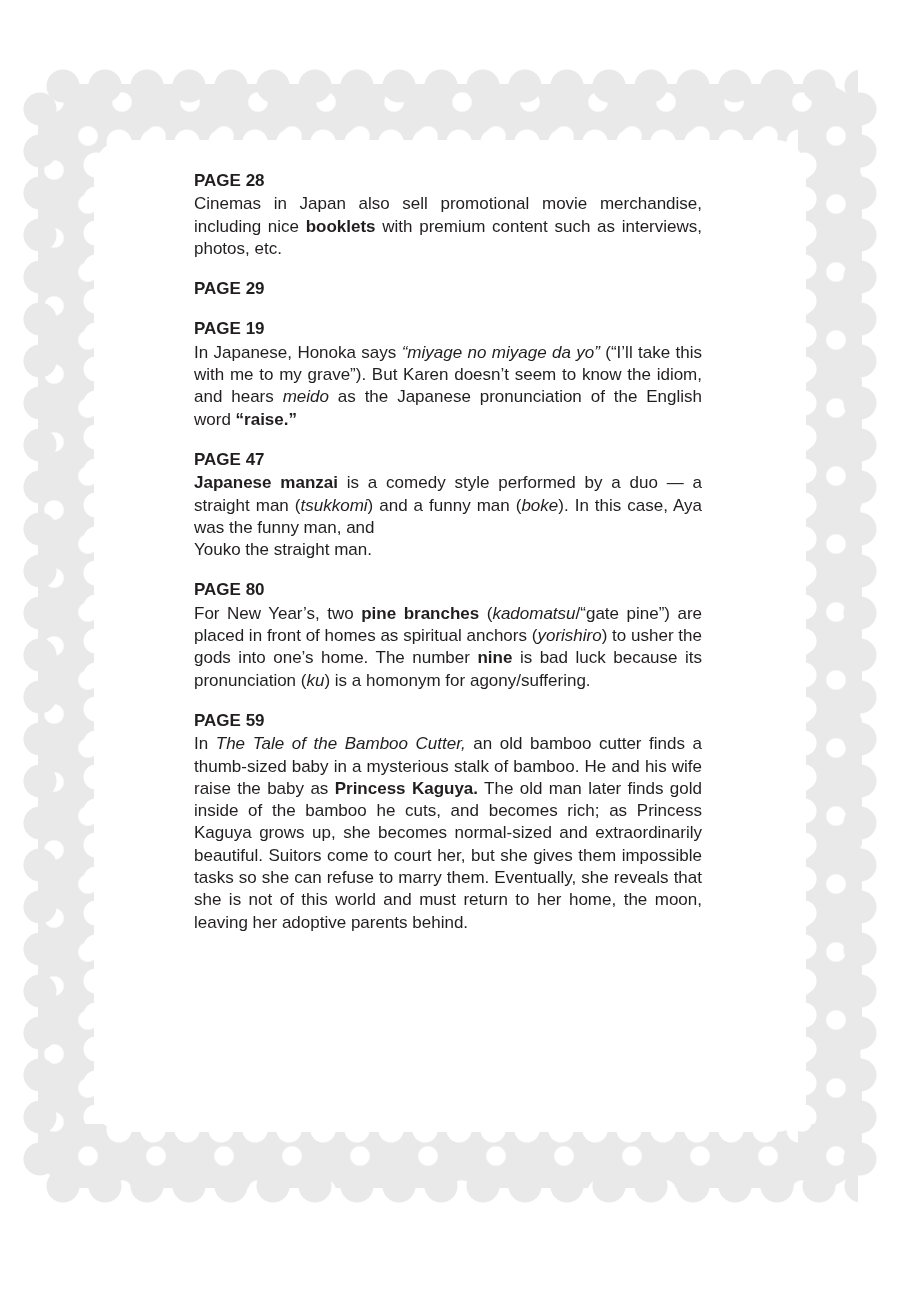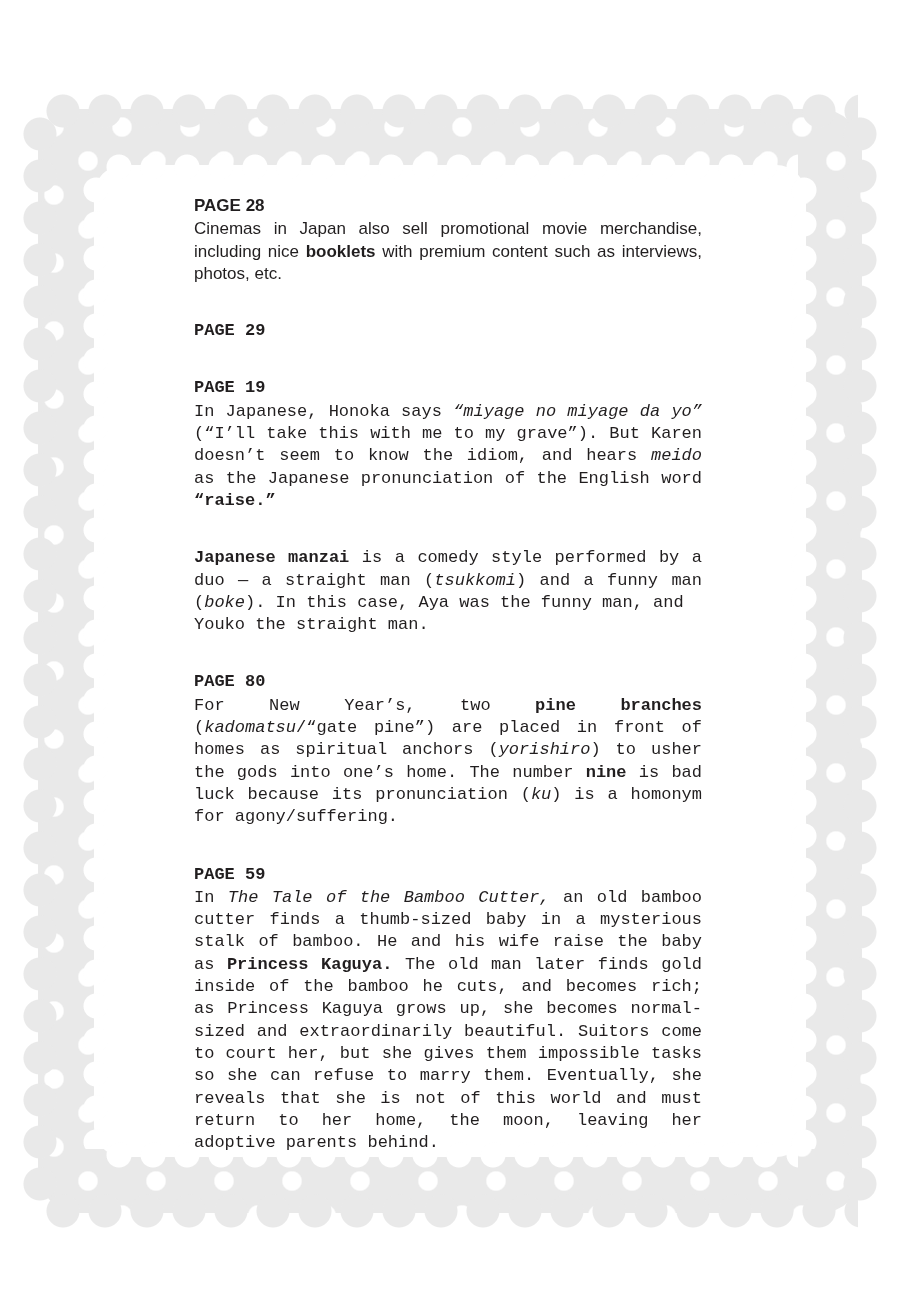--- a/index.html
+++ b/index.html
@@ -9,21 +9,21 @@
     height: 1291px;
     background: #ffffff;
     font-family: "Liberation Sans", sans-serif;
     position: relative;
     overflow: hidden;
   }
 
   
   .doily {
     position: absolute;
-    left: 38px; top: 109px;
+    left: 38px; top: 84px;
     width: 824px; height: 1104px;
     background-color: #e9e9e9;
     border-radius: 42px;
     
     background-image:
       radial-gradient(circle 10px at 10px 10px, #ffffff 9px, rgba(255,255,255,0) 10.5px),
       radial-gradient(circle 10px at 10px 10px, #ffffff 9px, rgba(255,255,255,0) 10.5px);
     background-size: 68px 68px, 68px 68px;
     background-position: 6px 8px, 40px 42px;
   }
@@ -72,21 +72,21 @@
 
   
   .notes {
     position: absolute;
     left: 100px; top: 30px;
     width: 508px;
     color: #211e1f;
     font-size: 17px;
     line-height: 22.3px;
   }
-  .note + .note { margin-top: 35px; font-family: Liberation Mono, monospace; }
+  .note + .note { margin-top: 18px; }
   .page-label {
     font-size: 17px;
     font-weight: 700;
     margin: 0 0 1px 0;
     line-height: 22.3px;
   }
   .note-body {
     margin: 0;
     text-align: justify;
   }
@@ -114,20 +114,21 @@
           <p class="note-body"><span>Cinemas in Japan also sell promotional movie merchandise, including nice </span><span class="b">booklets</span><span> with premium content such as interviews, photos, etc.</span></p>
         </section>
         <section class="note">
           <h2 class="page-label">PAGE 29</h2>
         </section>
         <section class="note">
           <h2 class="page-label">PAGE 19</h2>
           <p class="note-body"><span>In Japanese, Honoka says </span><span class="i">“miyage no miyage da yo”</span><span> (“I’ll take this with me to my grave”). But Karen doesn’t seem to know the idiom, and hears </span><span class="i">meido</span><span> as the Japanese pronunciation of the English word </span><span class="b">“raise.”</span></p>
         </section>
         <section class="note">
+          <h2 class="page-label">PAGE 47</h2>
           <p class="note-body"><span class="b">Japanese manzai</span><span> is a comedy style performed by a duo — a straight man (</span><span class="i">tsukkomi</span><span>) and a funny man (</span><span class="i">boke</span><span>). In this case, Aya was the funny man, and</span><br><span>Youko the straight man.</span></p>
         </section>
         <section class="note">
           <h2 class="page-label">PAGE 80</h2>
           <p class="note-body"><span>For New Year’s, two </span><span class="b">pine branches</span><span> (</span><span class="i">kadomatsu</span><span>/“gate pine”) are placed in front of homes as spiritual anchors (</span><span class="i">yorishiro</span><span>) to usher the gods into one’s home. The number </span><span class="b">nine</span><span> is bad luck because its pronunciation (</span><span class="i">ku</span><span>) is a homonym for agony/suffering.</span></p>
         </section>
         <section class="note">
           <h2 class="page-label">PAGE 59</h2>
           <p class="note-body"><span>In </span><span class="i">The Tale of the Bamboo Cutter,</span><span> an old bamboo cutter finds a thumb-sized baby in a mysterious stalk of bamboo. He and his wife raise the baby as </span><span class="b">Princess Kaguya.</span><span> The old man later finds gold inside of the bamboo he cuts, and becomes rich; as Princess Kaguya grows up, she becomes normal-sized and extraordinarily beautiful. Suitors come to court her, but she gives them impossible tasks so she can refuse to marry them. Eventually, she reveals that she is not of this world and must return to her home, the moon, leaving her adoptive parents behind.</span></p>
         </section>

